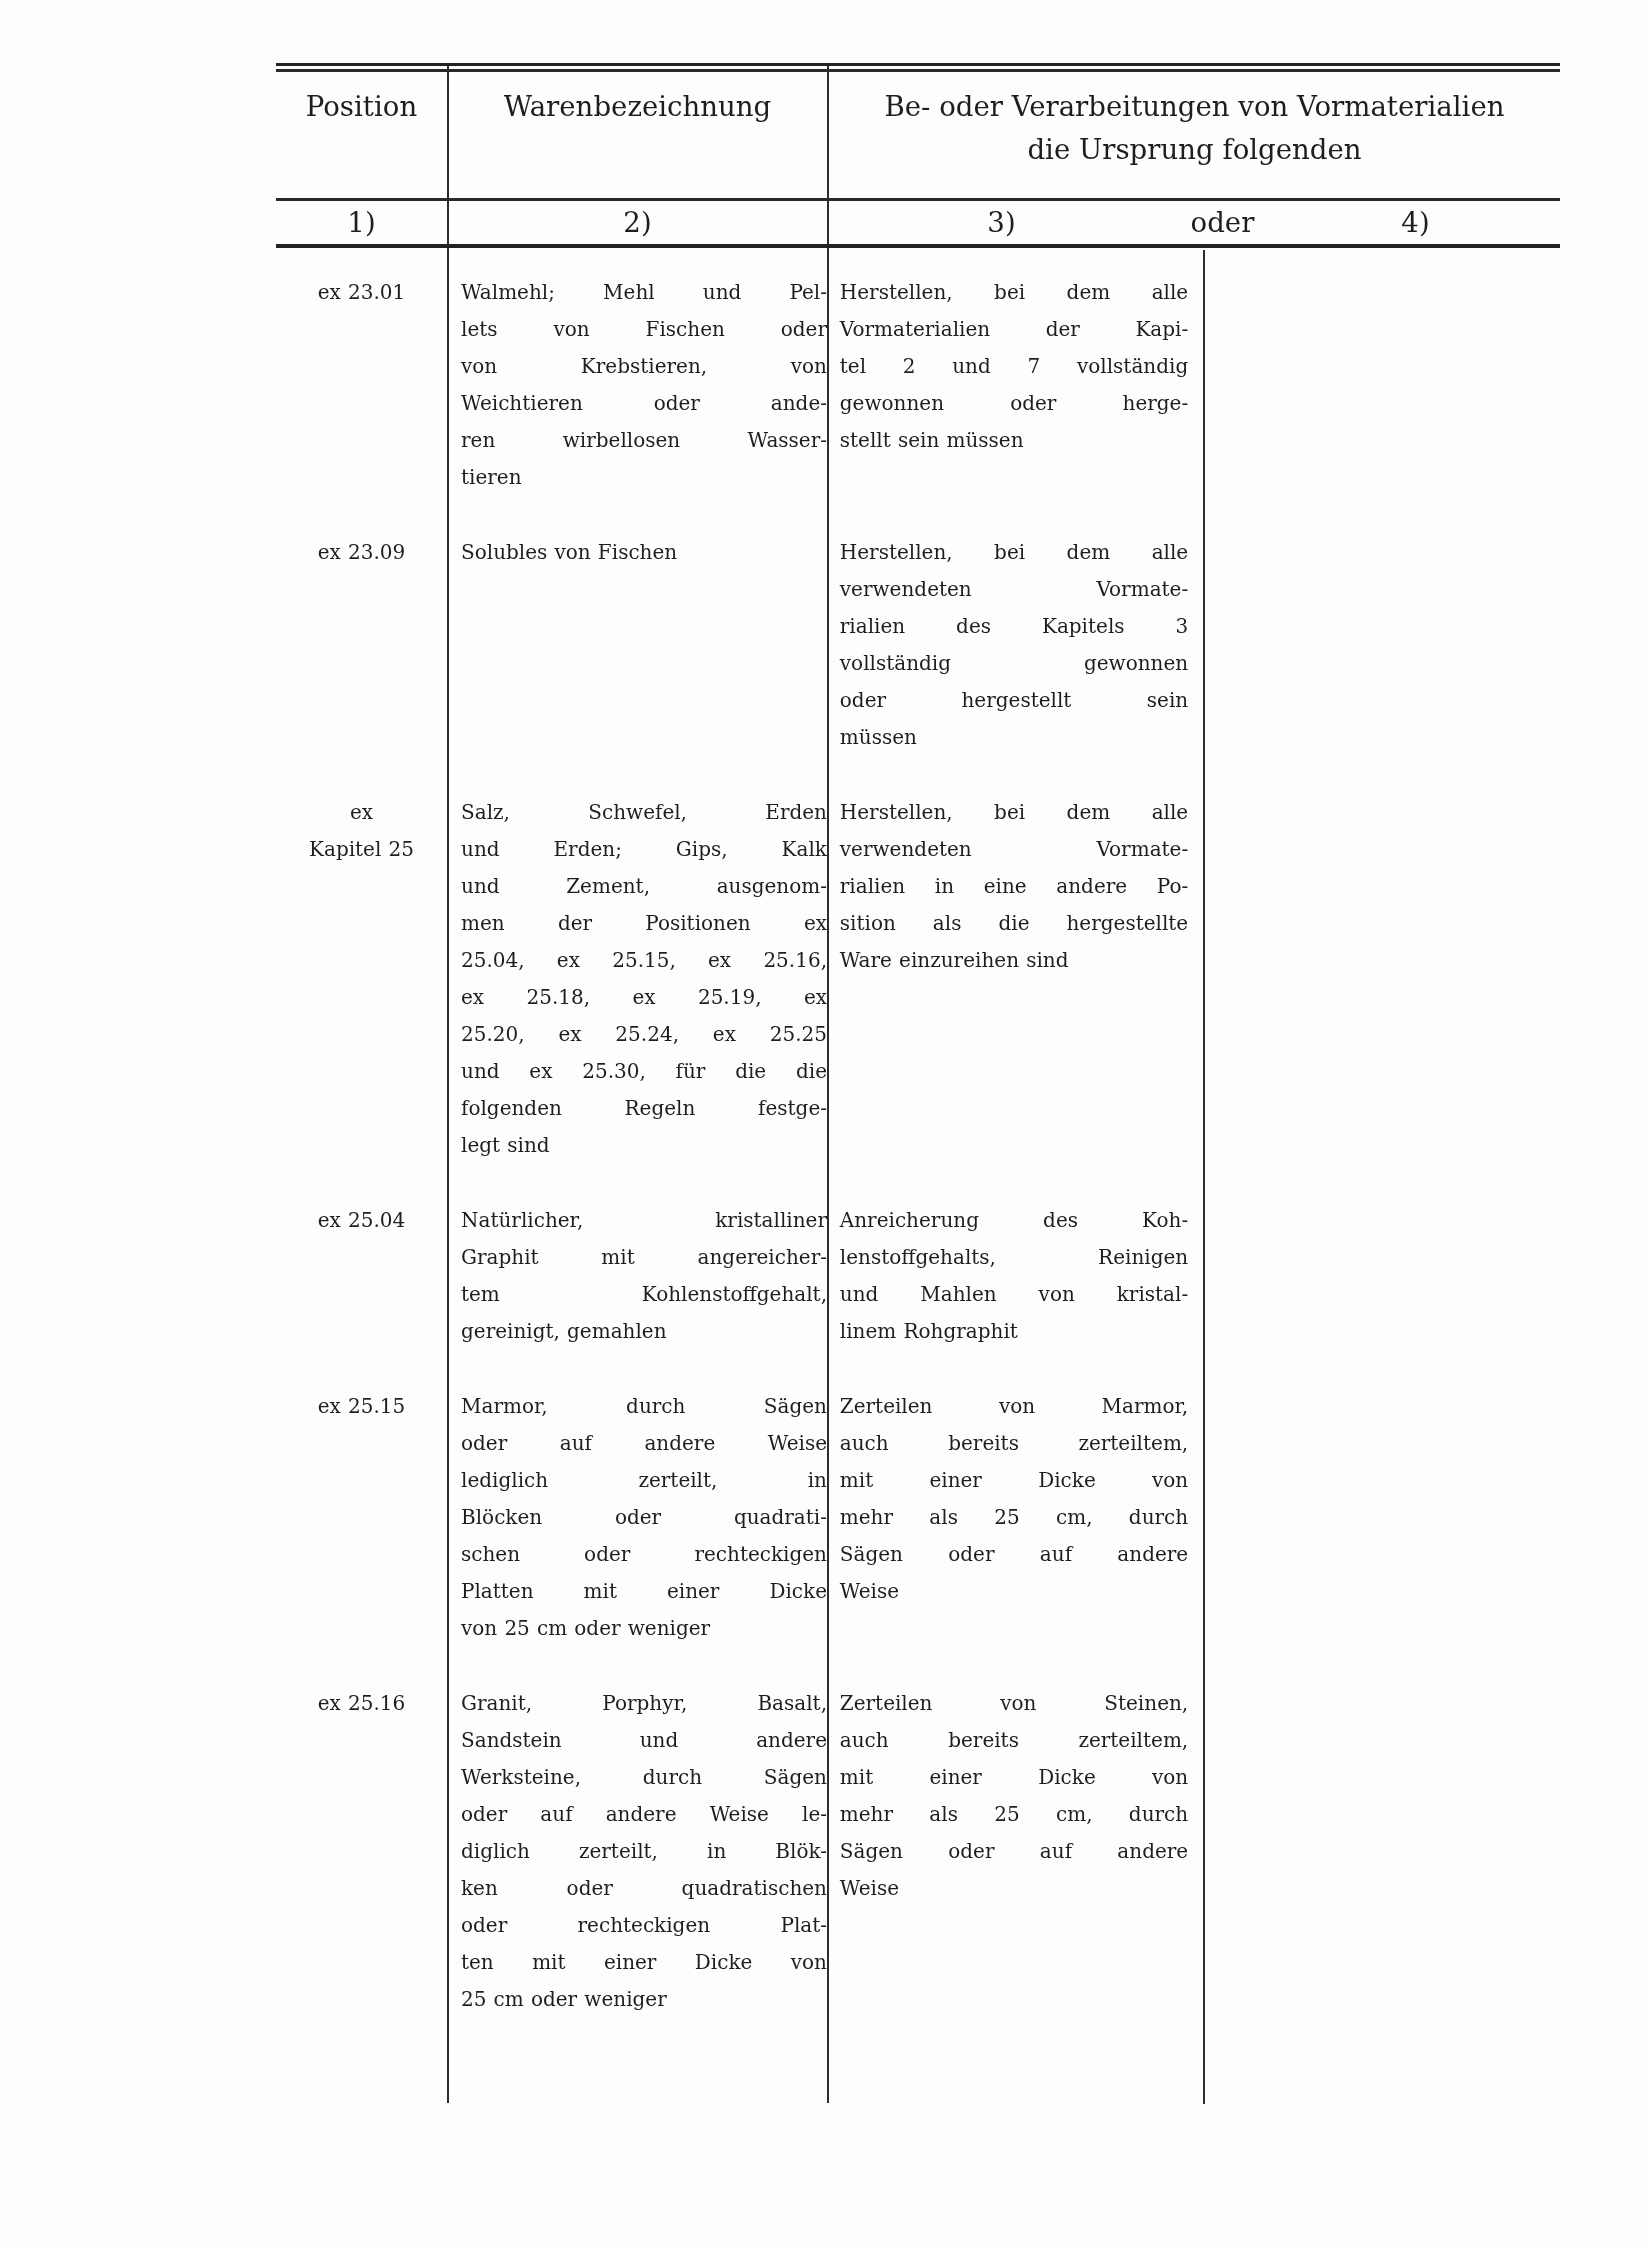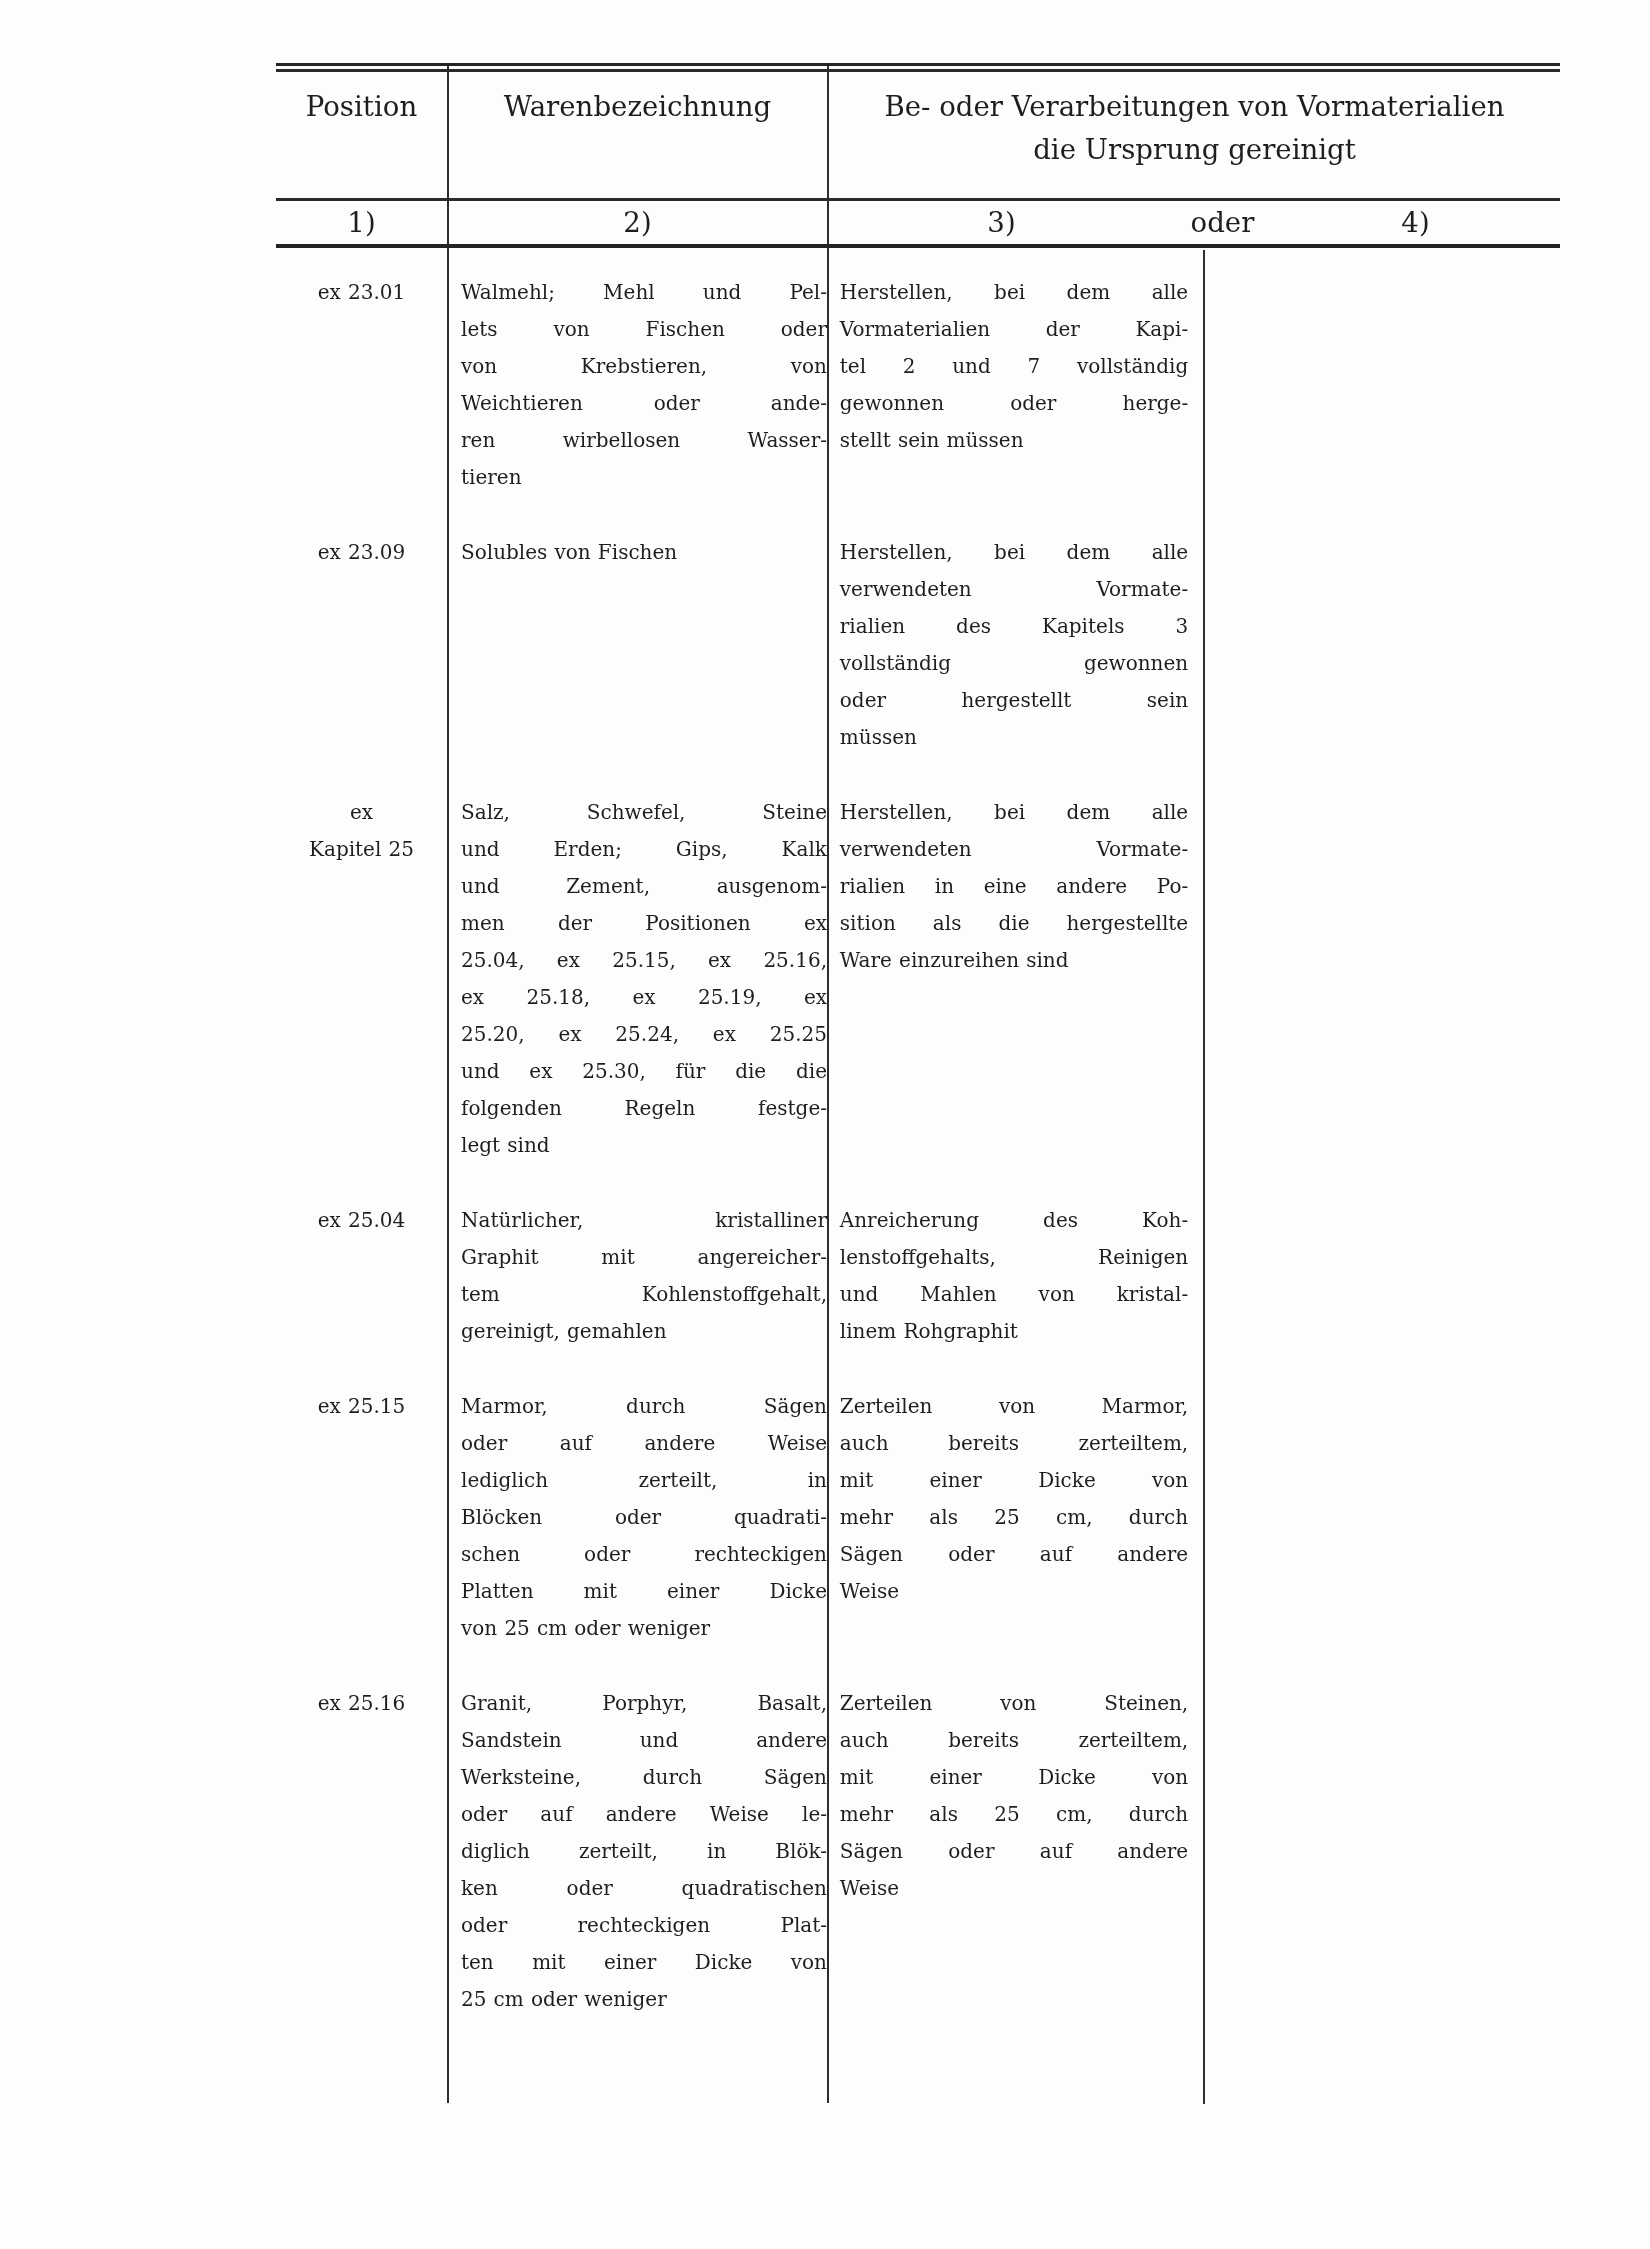--- a/index.html
+++ b/index.html
@@ -58,21 +58,21 @@
 
   <div class="doc-table">
 
     <div class="rule-top"></div>
 
     <div class="header-grid">
       <div class="hcell">Position</div>
       <div class="hcell">Warenbezeichnung</div>
       <div class="hcell">
         <div>Be- oder Verarbeitungen von Vormaterialien</div>
-        <div>die Ursprung gereinigt</div>
+        <div>die Ursprung folgenden</div>
       </div>
     </div>
 
     <div class="rule-mid"></div>
 
     <div class="numbers-grid">
       <div class="ncell">1)</div>
       <div class="ncell">2)</div>
       <div class="numbers-split">
         <span class="n3">3)</span>
@@ -123,21 +123,21 @@
           </div>
     <div class="cell"></div>
   </div>
 
   <div class="trow">
     <div class="cell pos-cell">
             <div class="line">ex</div>
             <div class="line last">Kapitel 25</div>
           </div>
     <div class="cell desc-cell">
-            <div class="line">Salz, Schwefel, Steine</div>
+            <div class="line">Salz, Schwefel, Erden</div>
             <div class="line">und Erden; Gips, Kalk</div>
             <div class="line">und Zement, ausgenom-</div>
             <div class="line">men der Positionen ex</div>
             <div class="line">25.04, ex 25.15, ex 25.16,</div>
             <div class="line">ex 25.18, ex 25.19, ex</div>
             <div class="line">25.20, ex 25.24, ex 25.25</div>
             <div class="line">und ex 25.30, für die die</div>
             <div class="line">folgenden Regeln festge-</div>
             <div class="line last">legt sind</div>
           </div>

